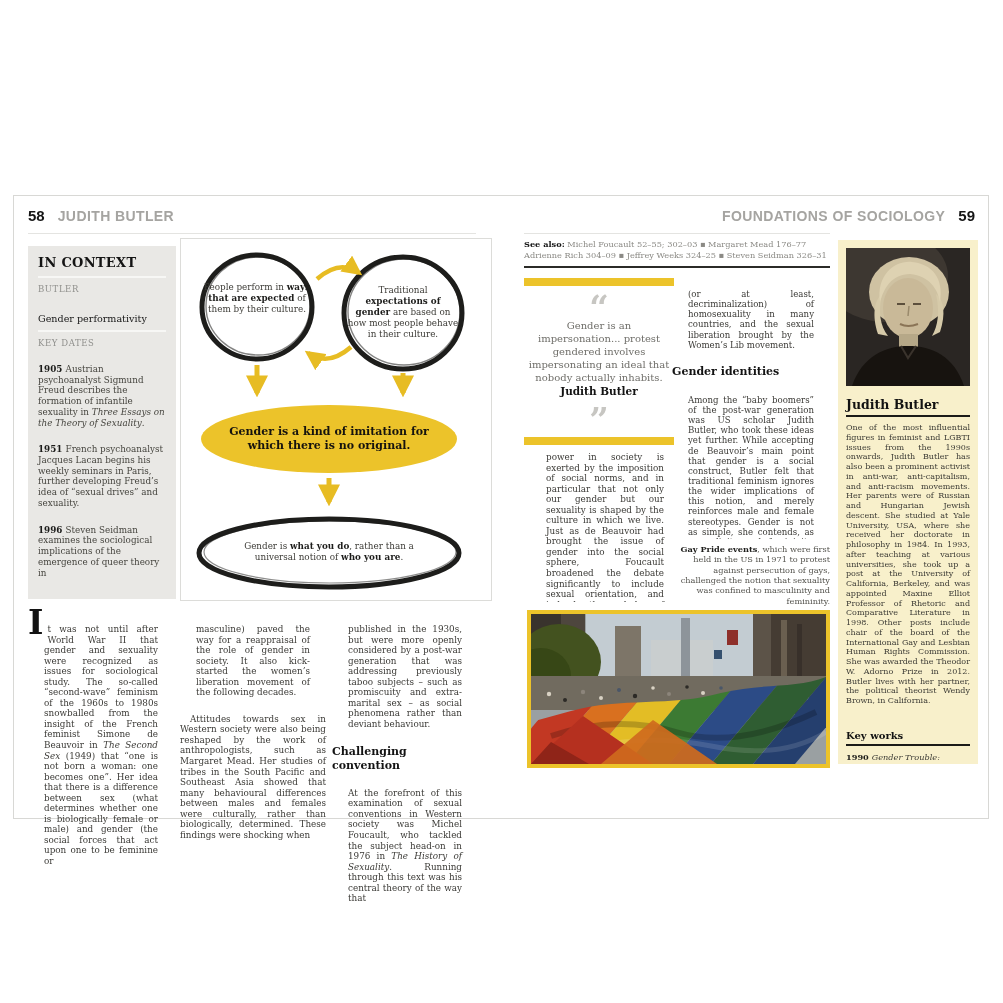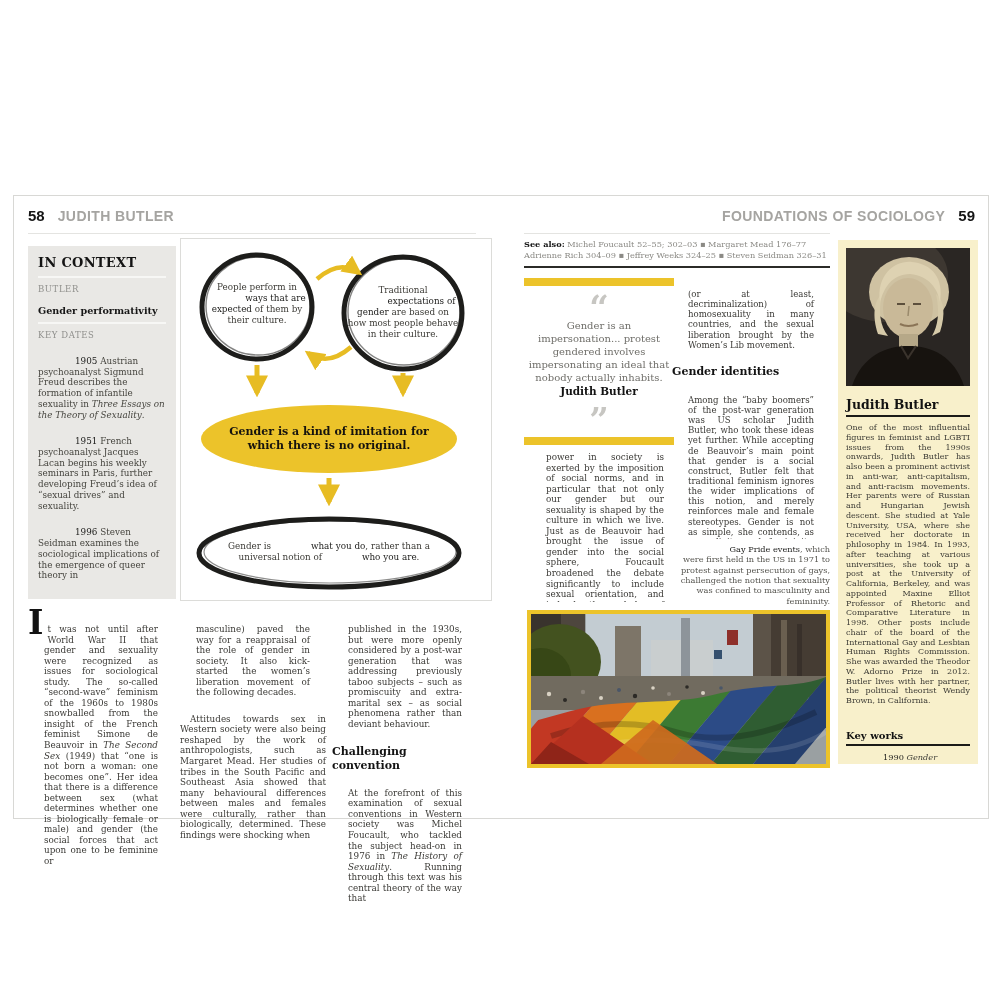--- a/index.html
+++ b/index.html
@@ -13,21 +13,21 @@
   .pgnum{font-family:"Liberation Sans",sans-serif;font-weight:bold;font-size:15px;color:#141414;}
   .pgtitle{font-family:"Liberation Sans",sans-serif;font-weight:bold;font-size:14px;color:#a5a4a1;letter-spacing:.4px;}
   .hairline{height:1px;background:#e4e4e1;}
 
   
   #in-context{left:14px;top:50px;width:148px;height:353px;background:#e9e8e5;
               padding:9px 10px;box-sizing:border-box;overflow:hidden;}
   #in-context h2{margin:0;font-size:13px;font-weight:bold;color:#141414;letter-spacing:.3px;}
   .wrule{height:2px;background:#f7f7f5;margin:6px 0;}
   .sect-label{font-size:8.5px;color:#8f8f8c;letter-spacing:.6px;margin:1px 0;}
-  .focus-title{font-size:9.6px;font-weight:bold;color:#161616;margin:11px 0 2px;}
+  .focus-title{font-size:9.6px;font-weight:normal;color:#161616;margin:19px 0 2px;}
   .ic-entry{font-size:8.8px;line-height:1.22;color:#46453f;margin:16px 0 7px;text-align:left;}
 
   
   #diagram{left:166px;top:42px;width:312px;height:363px;background:#fff;border:1px solid #dcdcd9;box-sizing:border-box;}
   #diagram svg{position:absolute;left:0;top:0;}
   .dg-text{position:absolute;text-align:center;font-size:8.8px;line-height:1.25;color:#3c3b36;}
   .dg-concl{position:absolute;text-align:center;font-weight:bold;font-size:11px;line-height:1.3;color:#16130e;}
 
   
   .bodycol{width:146px;font-size:8.8px;line-height:1.2;text-align:justify;color:#3b3a36;}
@@ -56,21 +56,21 @@
 
   
   #sidebar{left:824px;top:44px;width:140px;height:524px;background:#f8f0cb;
            padding:8px;box-sizing:border-box;overflow:hidden;}
   .sb-name{font-size:12.5px;font-weight:bold;color:#121212;margin-top:7px;}
   .sb-rule{height:2px;background:#1b1b18;margin:3px 0 6px;}
   .sb-bio{font-size:8px;line-height:1.22;color:#3c3b35;text-align:justify;}
   .sb-kw{font-size:10px;font-weight:bold;color:#121212;margin-top:24px;}
   .sb-work{font-size:8.2px;line-height:1.25;color:#3c3b35;margin-bottom:16px;}
 
-  .rb{font-weight:normal;color:#1c1c1a;padding-left:37px;}
+  .rb{font-weight:bold;color:#1c1c1a;}
   .ri{font-style:italic;}
 </style>
 </head>
 <body>
 
 <div id="spread">
 
   <div class="abs" style="left:14px;top:11px;display:flex;gap:13px;align-items:baseline;">
     <span class="pgnum">58</span>
     <span class="pgtitle">JUDITH BUTLER</span>

